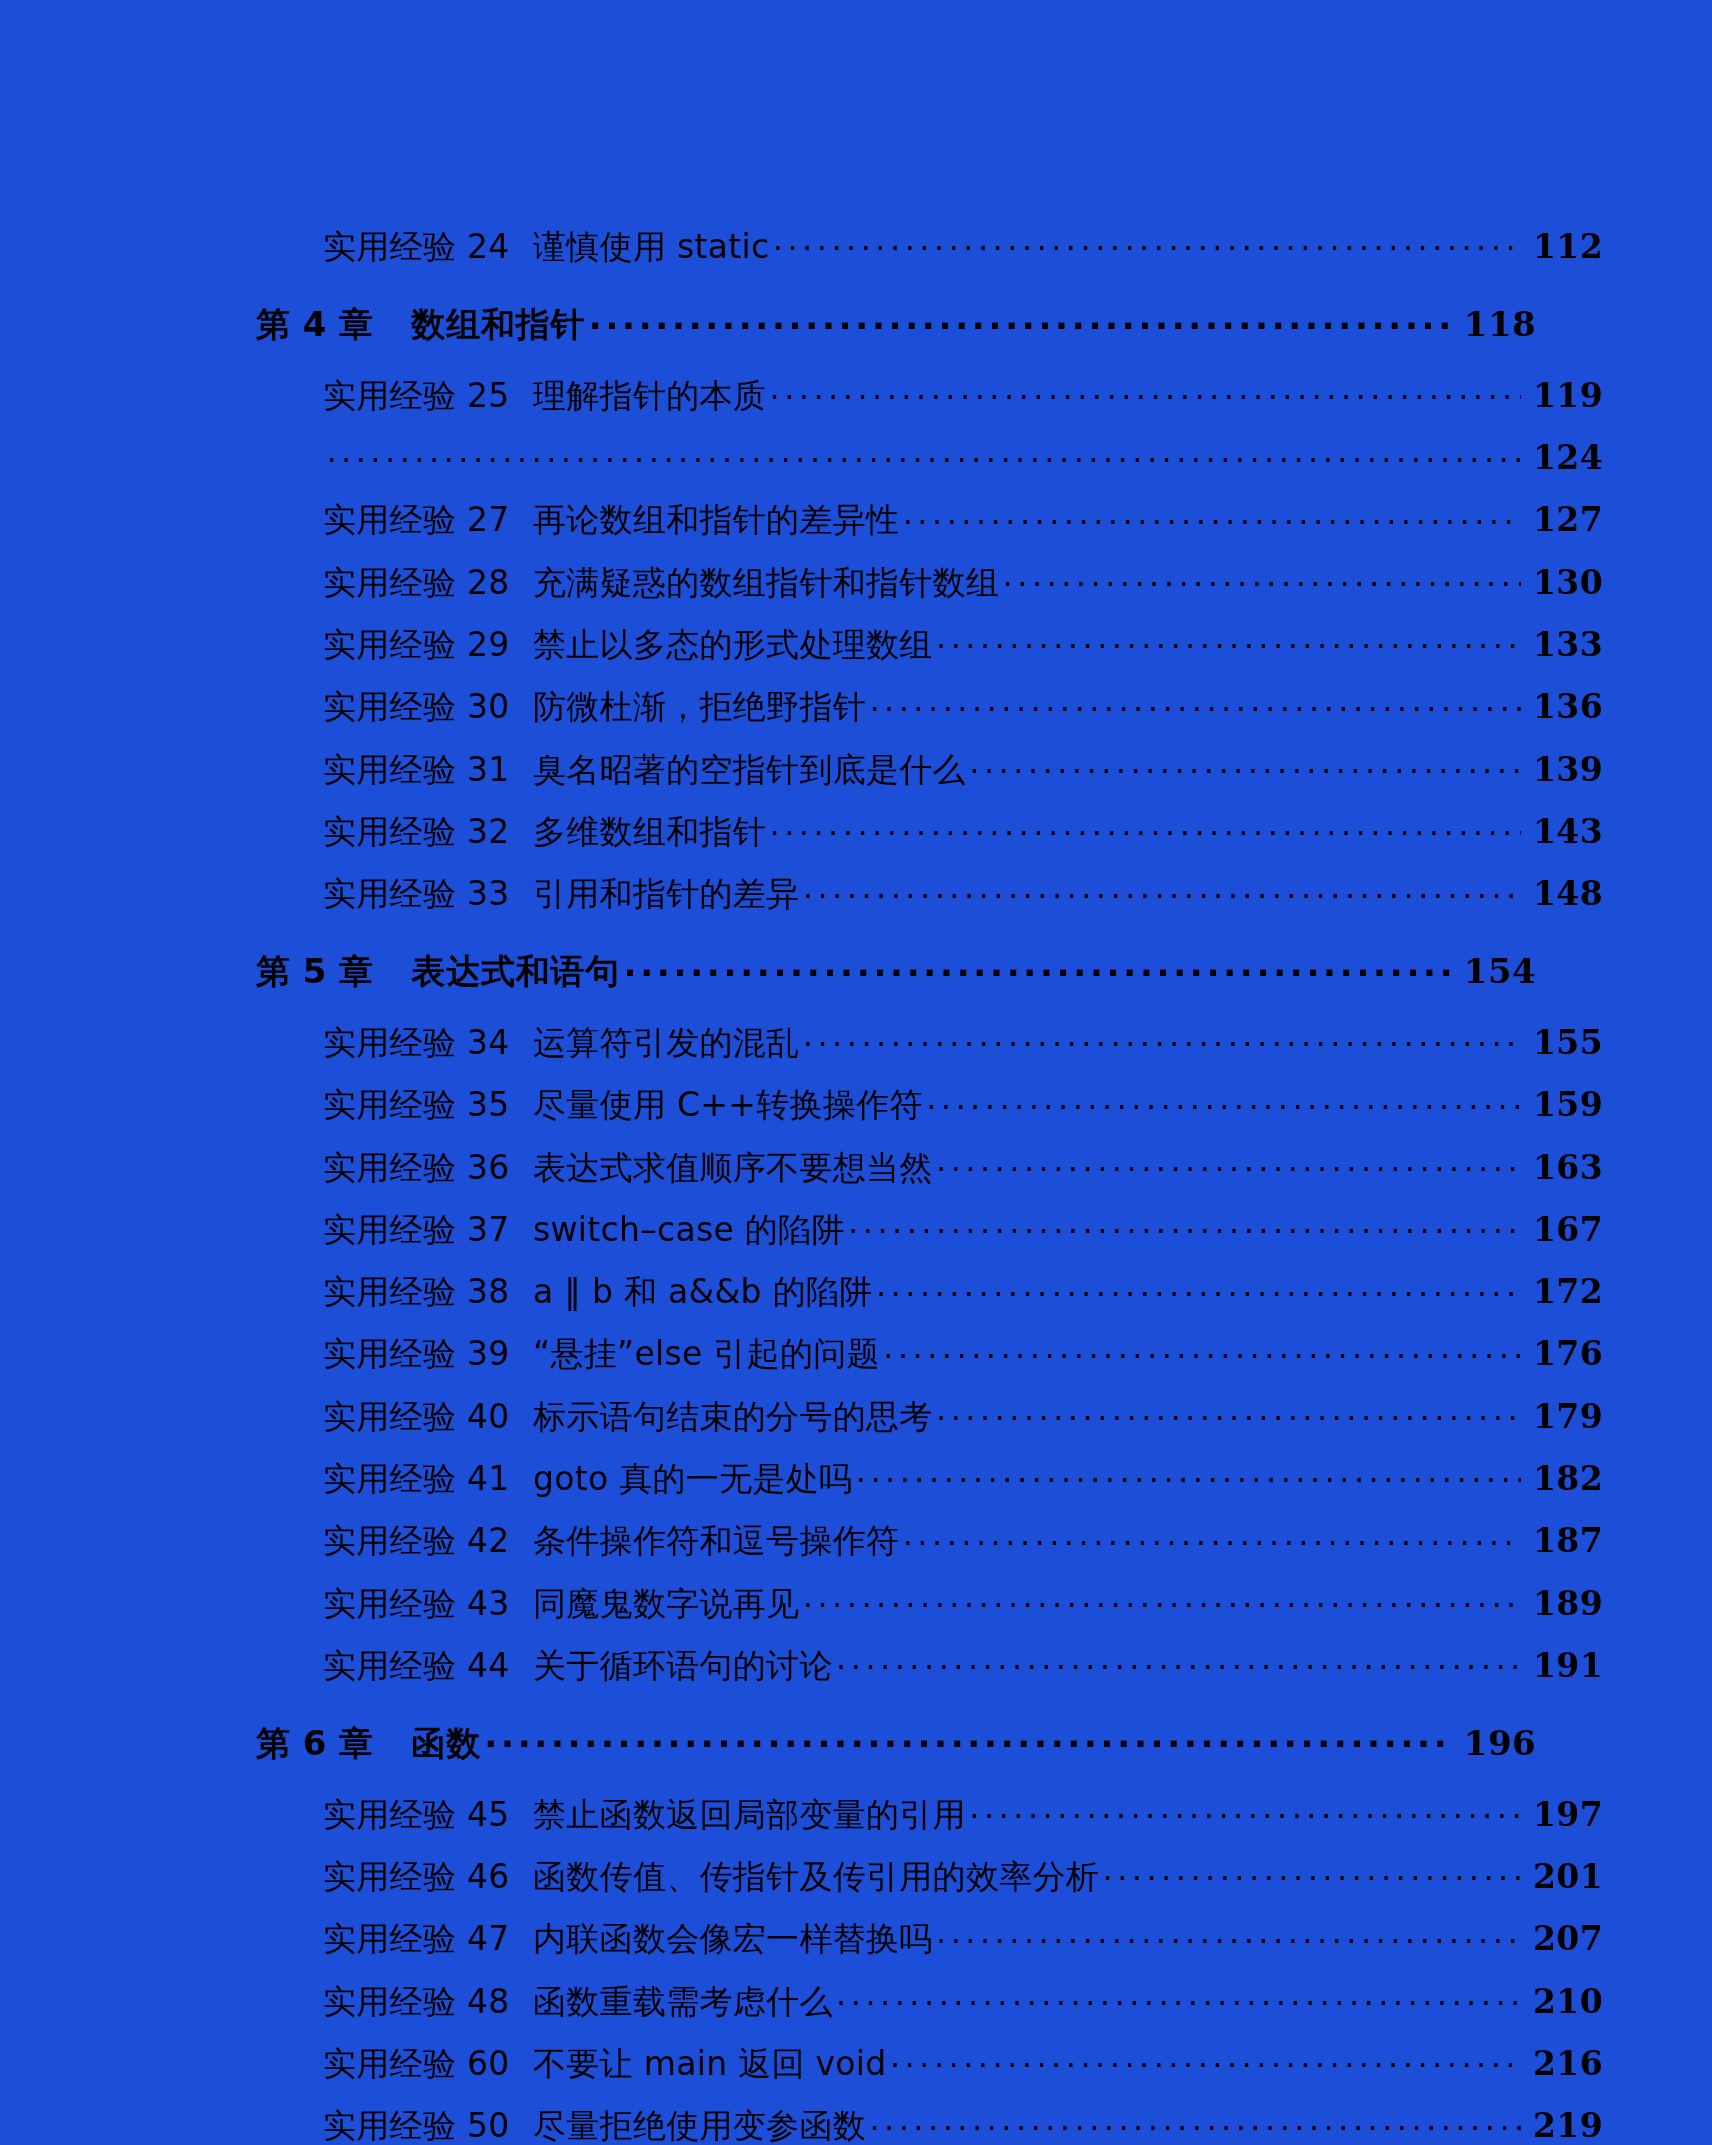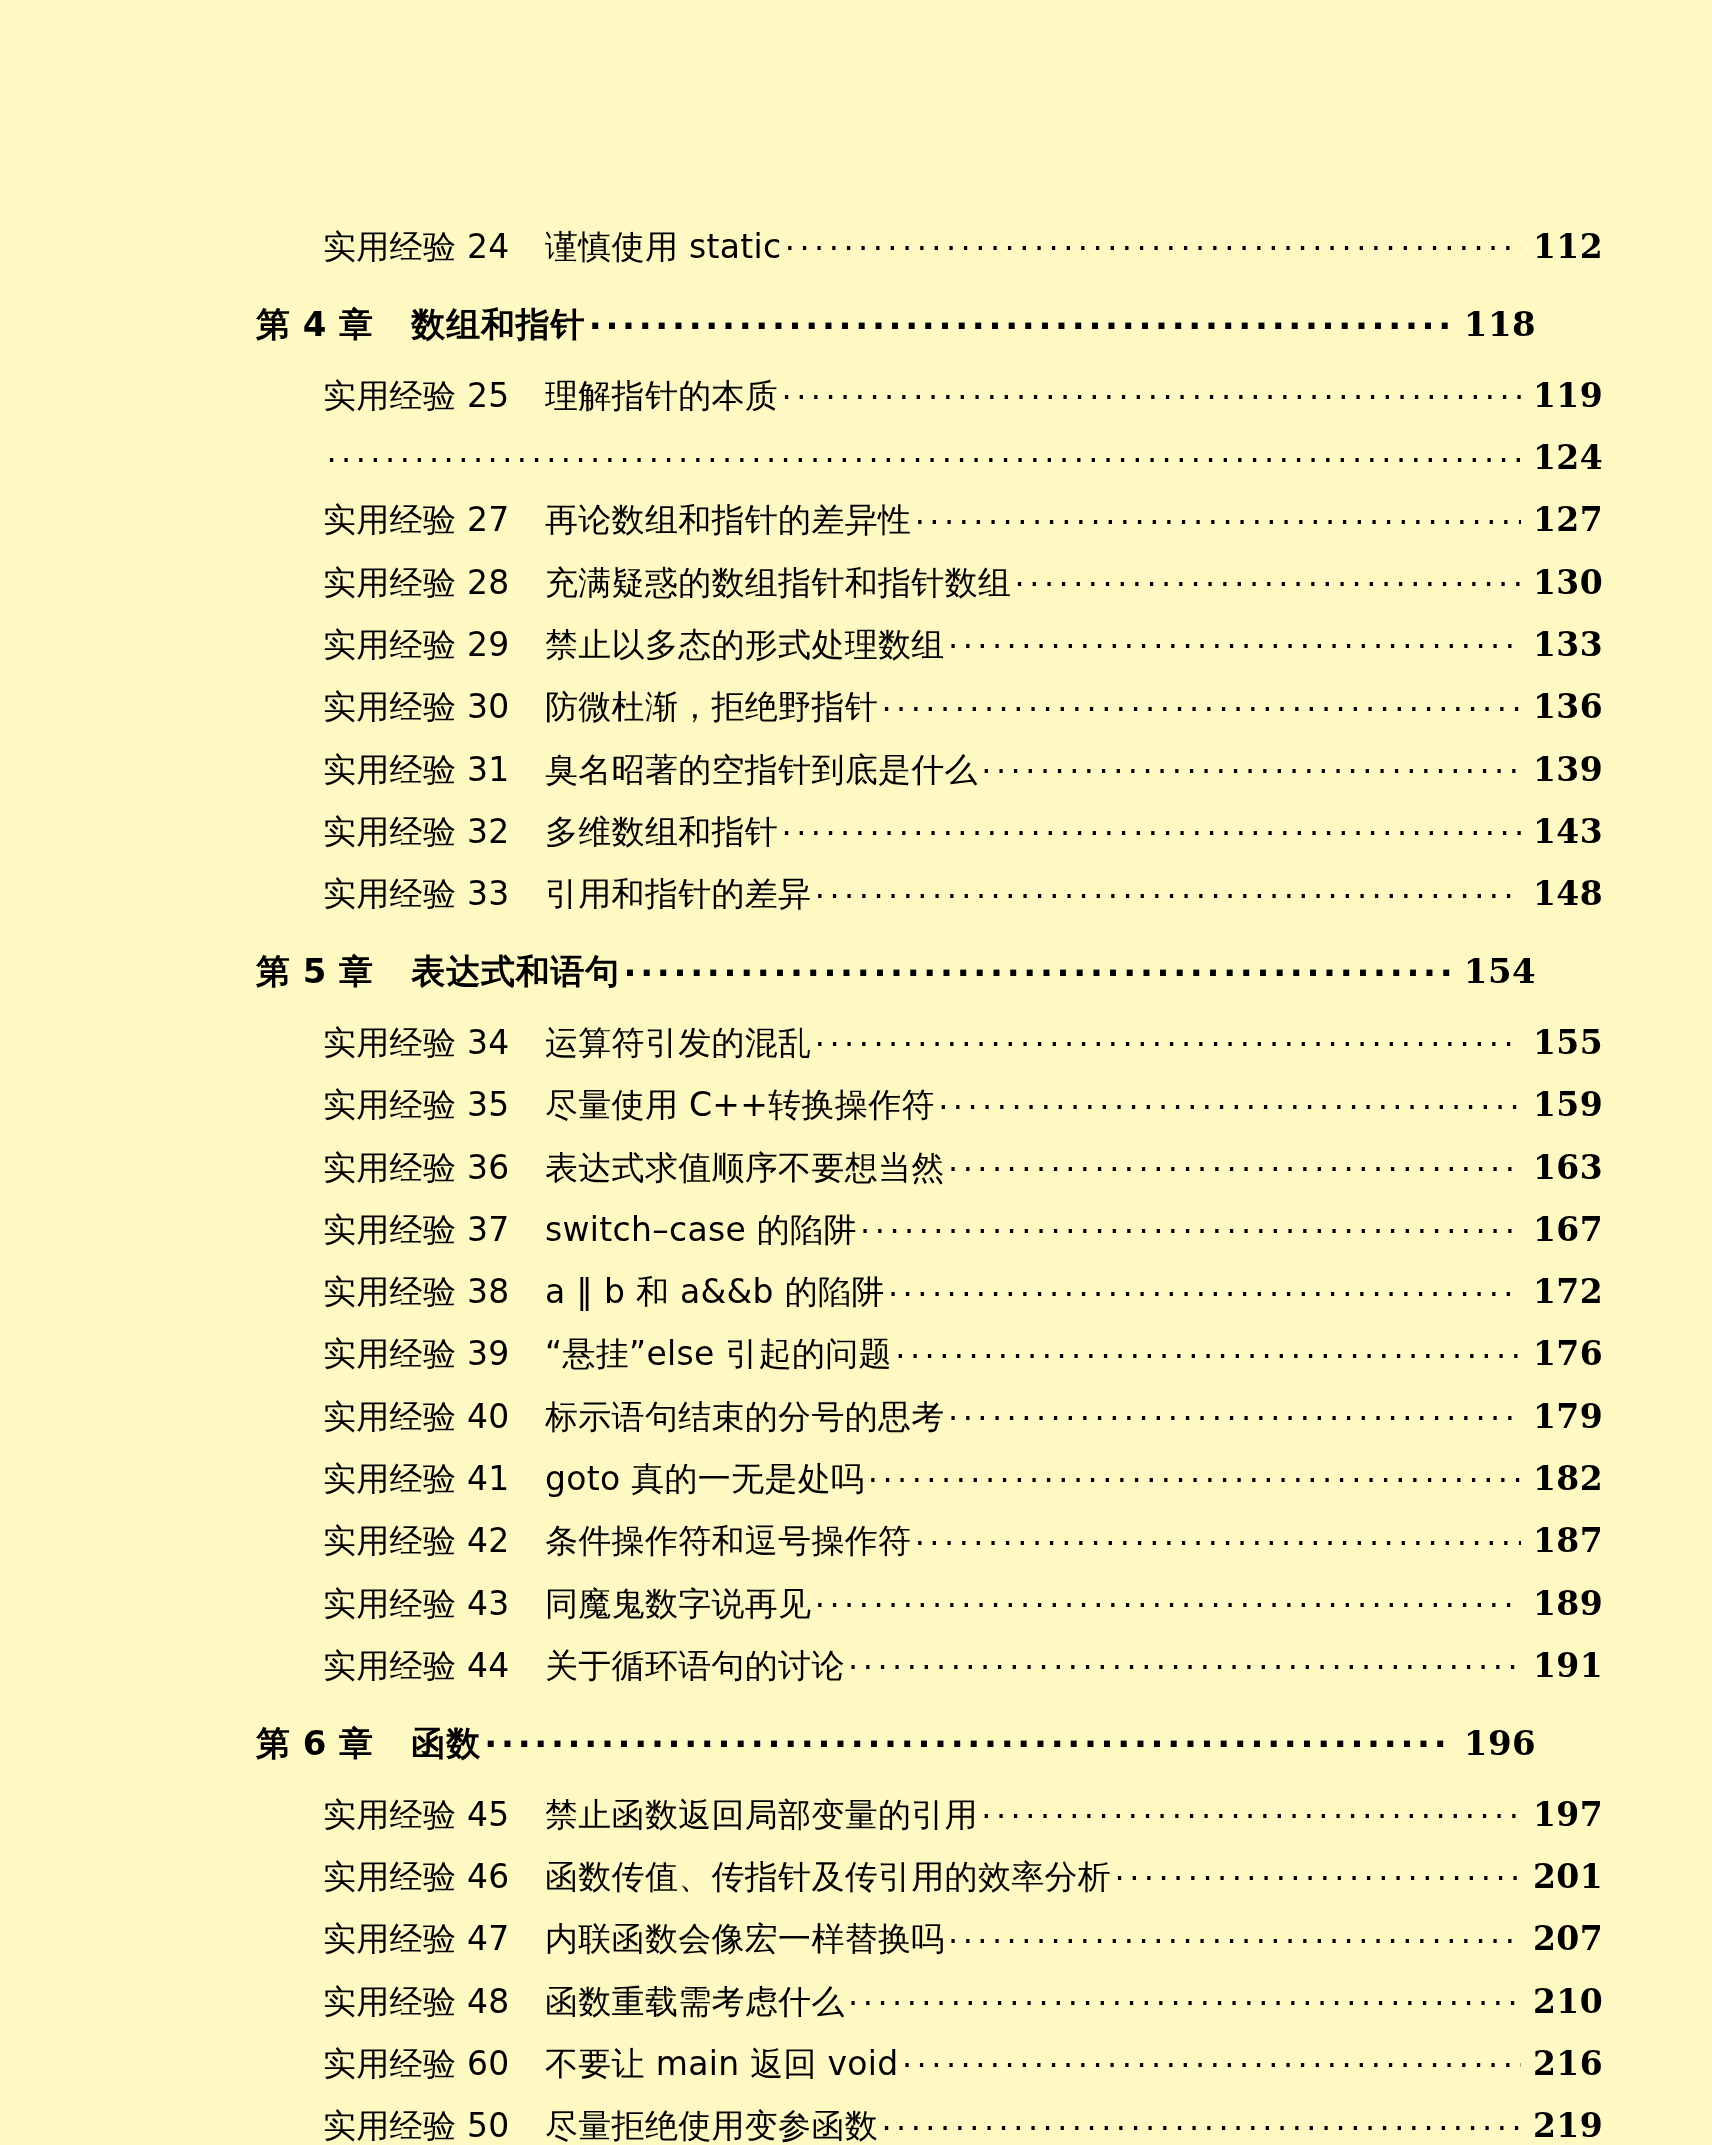--- a/index.html
+++ b/index.html
@@ -12,21 +12,21 @@
     height: 2146px;
     font-family: "DejaVu Sans", "Liberation Sans", sans-serif;
     color: #000000;
     overflow: hidden;
   }
 
   #toc-page {
     position: relative;
     width: 1713px;
     height: 2146px;
-    background: #fef9c3;
+    background: #1d4ed8;
     box-sizing: border-box;
     padding: 225px 177px 0 256px;
   }
 
   .toc-list {
     list-style: none;
     margin: 0;
     padding: 0;
   }
 
@@ -109,21 +109,21 @@
     font-size: 33px;
     line-height: 1;
     padding-top: 12.6px;
     padding-bottom: 12.6px;
   }
   .item .item-no {
     flex: 0 0 206px;
     letter-spacing: 0.3px;
   }
   .item .item-title {
-    margin-left: 16px;
+    margin-left: 4px;
     letter-spacing: 0.3px;
   }
   .item .dots::after {
     font-size: 32px;
   }
 
   
   .item + .item { padding-top: 11.7px; }
 
   

